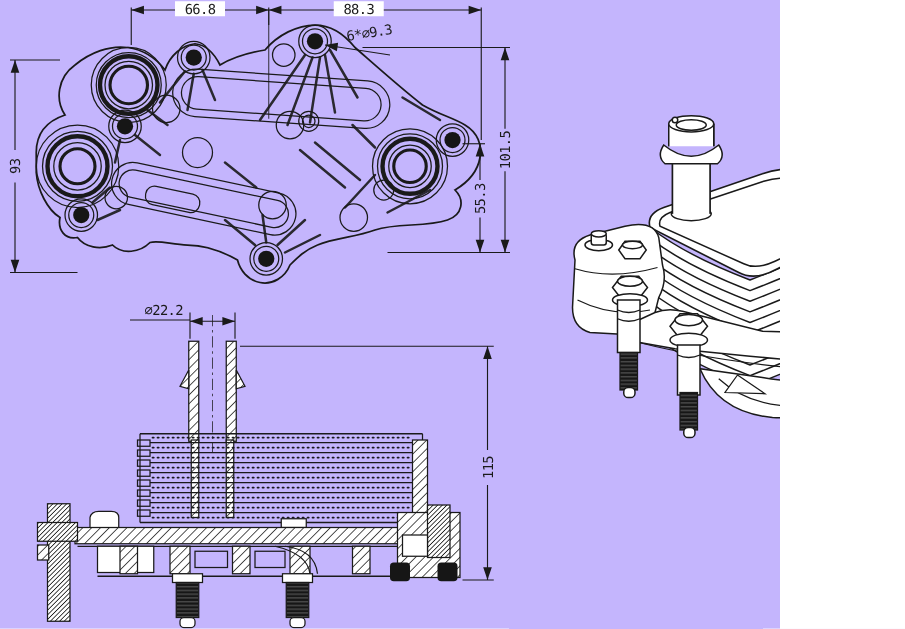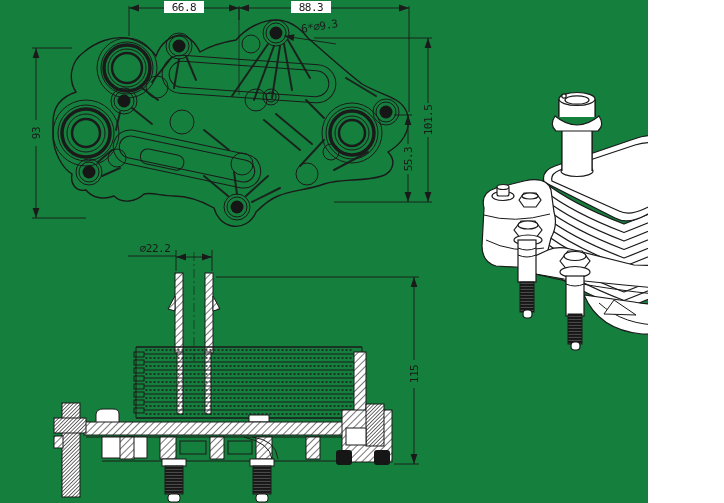--- a/index.html
+++ b/index.html
@@ -1,17 +1,17 @@
 <!DOCTYPE html>
 <html><head>
 <meta charset="utf-8">
 <style>
   html,body{margin:0;padding:0;background:#ffffff;}
-  .canvas{position:relative;width:624px;height:503px;background:#15803d;overflow:hidden;
-          font-family:"DejaVu Sans Mono","Liberation Mono",monospace;padding-left:24px;}
+  .canvas{position:relative;width:624px;height:503px;background:#c4b5fd;overflow:hidden;
+          font-family:"DejaVu Sans Mono","Liberation Mono",monospace;}
   svg{display:block;}
   text{fill:#1a1a1a;font-family:"DejaVu Sans Mono","Liberation Mono",monospace;font-size:11px;}
   .dimtext{font-size:11px;letter-spacing:-0.5px;}
 </style>
 </head>
 <body>
 
 <div class="canvas">
 <svg width="724" height="503" viewBox="0 0 724 503">
   <defs>

